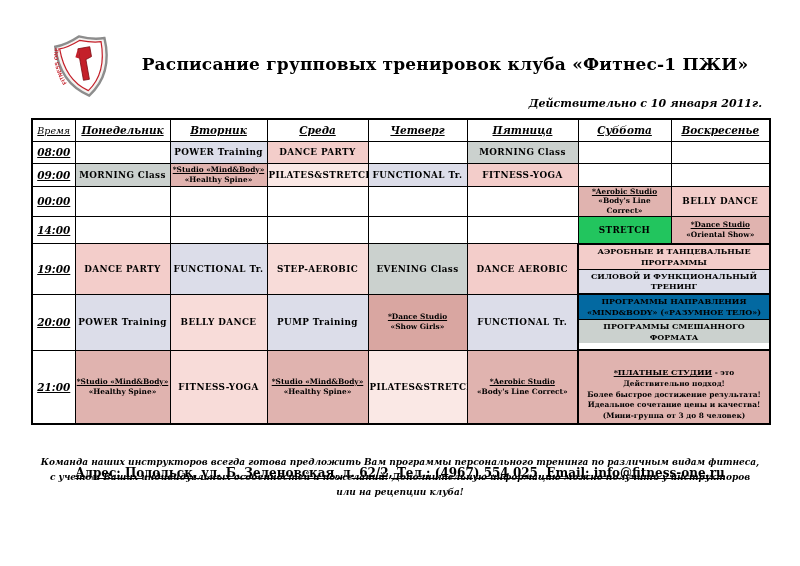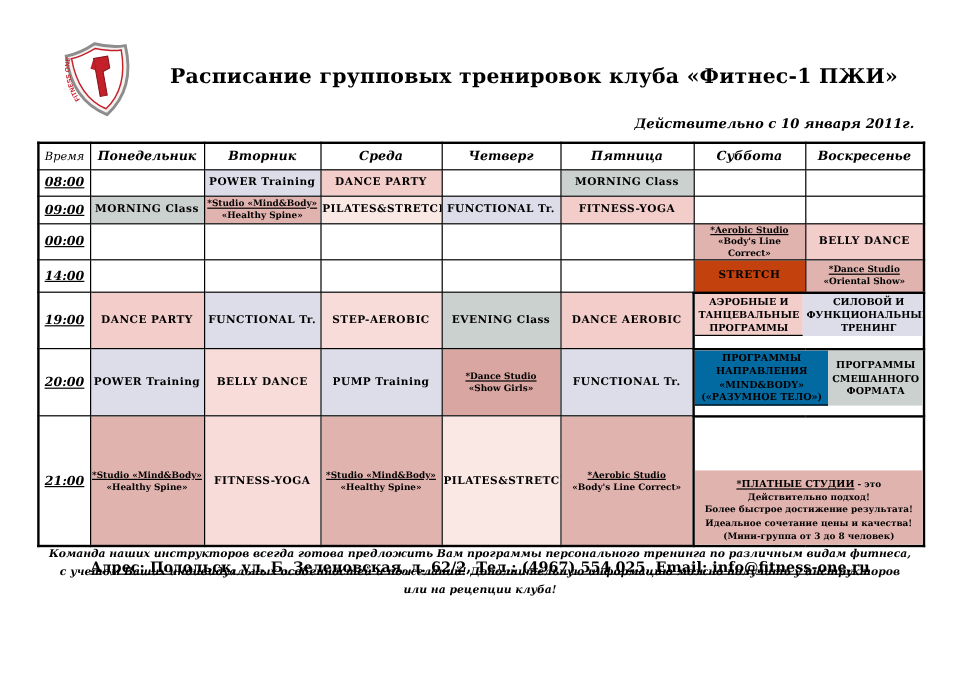--- a/index.html
+++ b/index.html
@@ -23,40 +23,40 @@
   table.schedule {
     position: absolute; left: 31px; top: 118px; width: 738px;
     border-collapse: collapse; table-layout: fixed;
     border: 2px solid #000;
   }
   .schedule th, .schedule td {
     border: 1px solid #000; padding: 0 1px; text-align: center;
     vertical-align: middle; overflow: hidden;
   }
   .schedule th {
-    font-weight: bold; font-style: italic; font-size: 10.5px; height: 22px;
+    font-weight: bold; font-style: italic; font-size: 10.5px; height: 22px; text-decoration: underline;
   }
   .schedule th.time-h { font-weight: normal; font-size: 9.5px; }
   td.time {
     font-weight: bold; font-style: italic; font-size: 10.5px;
     text-decoration: underline;
   }
   td.activity { font-weight: bold; font-size: 8.8px; letter-spacing: 0.4px; }
   td.studio { font-weight: bold; font-size: 7.4px; line-height: 1.35; margin-left: 33px; }
   td.studio .u { text-decoration: underline; }
   td.tick { vertical-align: top; font-size: 9px; font-weight: bold; line-height: 6px; }
   td.legend-cell { padding: 0; border: 2px solid #000; vertical-align: top; }
-  .legend-col { display: flex; flex-direction: row; height: 100%; }
+  .legend-col { display: flex; flex-direction: column; height: 100%; }
   .legend-entry {
     flex: 1; display: flex; align-items: center; justify-content: center;
     font-weight: bold; font-size: 8px; line-height: 1.35; padding: 1px 3px;
     border-bottom: 1px solid #000; text-align: center;
   }
   .legend-entry:last-child { border-bottom: none; }
-  .paid-entry { display: block; font-size: 7.4px; line-height: 1.45; padding-top: 6px; margin-top: 44px; }
+  .paid-entry { display: block; font-size: 7.4px; line-height: 1.45; padding-top: 16px; }
   .paid-title { text-decoration: underline; font-size: 8px; }
   .paid-suffix { font-size: 7.4px; }
   .footer-note {
     position: absolute; top: 455px; left: 40px; right: 40px;
     text-align: center; font-weight: bold; font-style: italic;
     font-size: 9px; line-height: 1.65;
   }
   .footer-address {
     position: absolute; top: 466px; left: 40px; right: 40px;
     text-align: center; font-weight: bold; font-size: 12px;
@@ -146,21 +146,21 @@
         </td>
         <td class="activity" style="background: rgb(243, 205, 202);">BELLY DANCE</td>
       </tr>
       <tr style="height: 27px;">
         <td class="time">14:00</td>
         <td></td>
         <td></td>
         <td></td>
         <td></td>
         <td></td>
-        <td class="activity" style="background: #c2410c;">STRETCH</td>
+        <td class="activity" style="background: #22c55e;">STRETCH</td>
         <td class="studio" style="background: rgb(224, 179, 175);">
           <div class="u">*Dance Studio</div>
           <div>«Oriental Show»</div>
         </td>
       </tr>
       <tr style="height: 47px;">
         <td class="time">19:00</td>
         <td class="activity" style="background: rgb(243, 205, 202);">DANCE PARTY</td>
         <td class="activity" style="background: rgb(220, 221, 233);">FUNCTIONAL Tr.</td>
         <td class="activity" style="background: rgb(248, 220, 217); margin-top: 22px;">STEP-AEROBIC</td>

